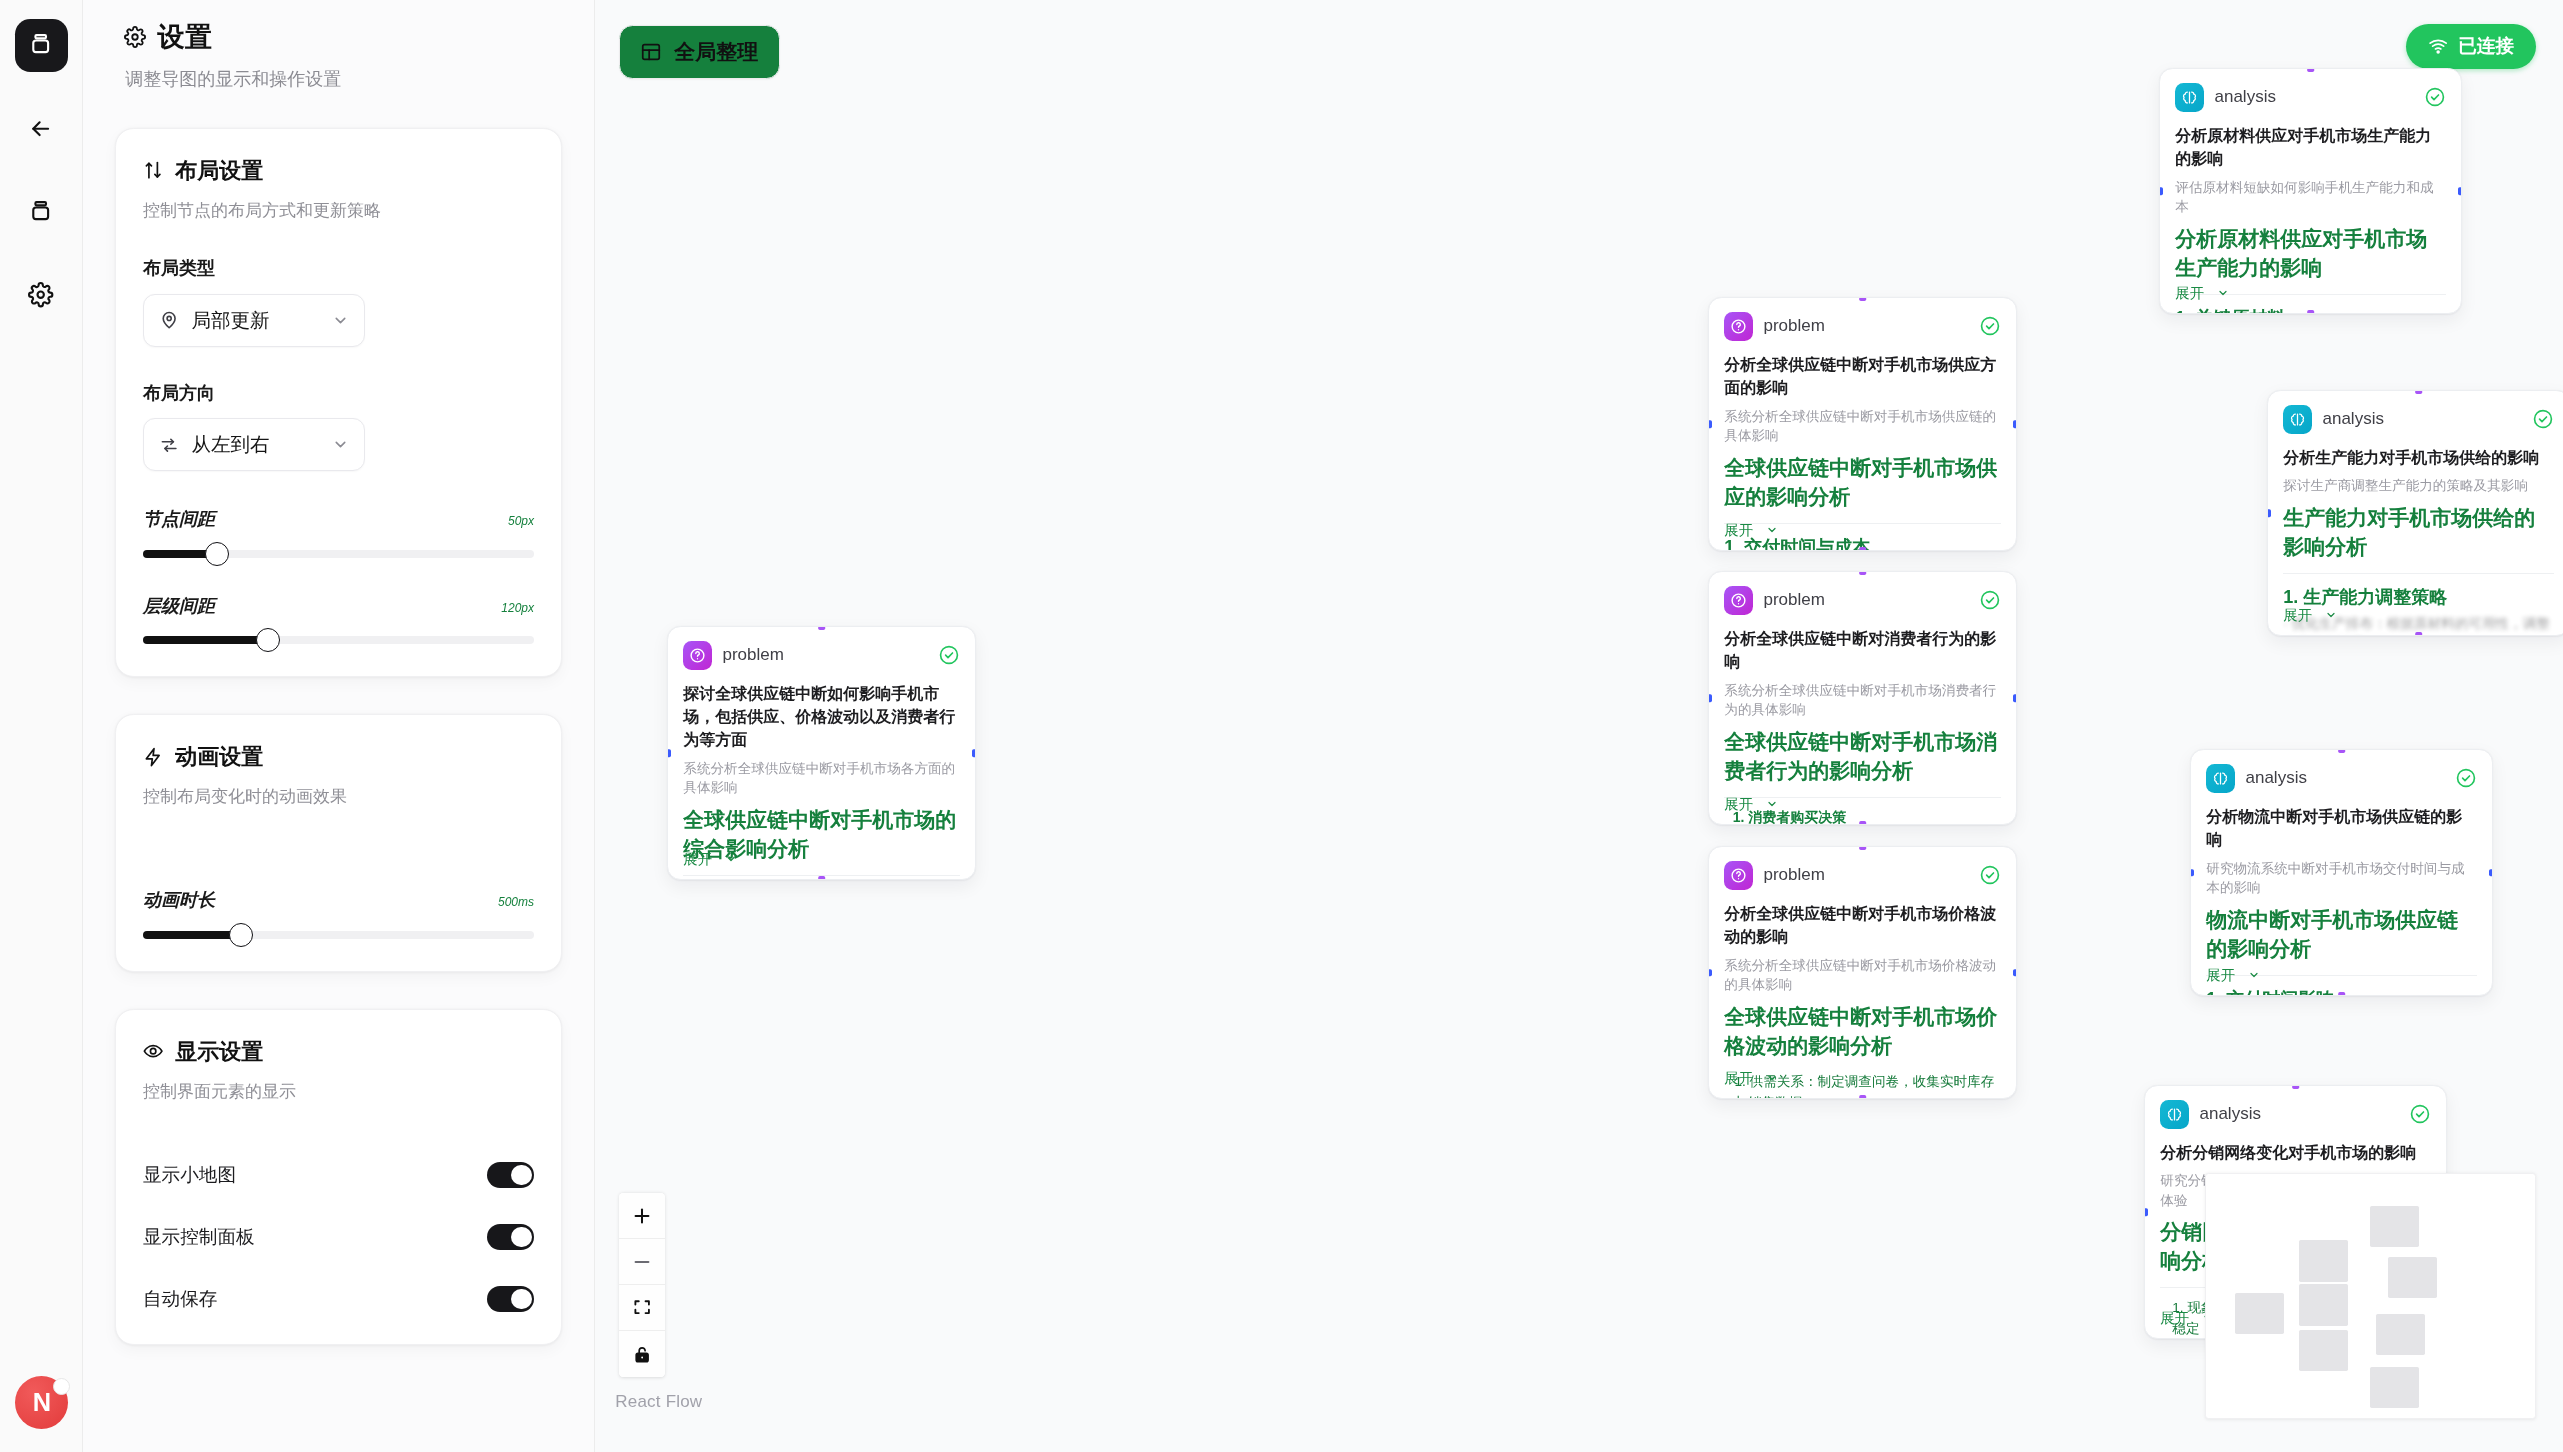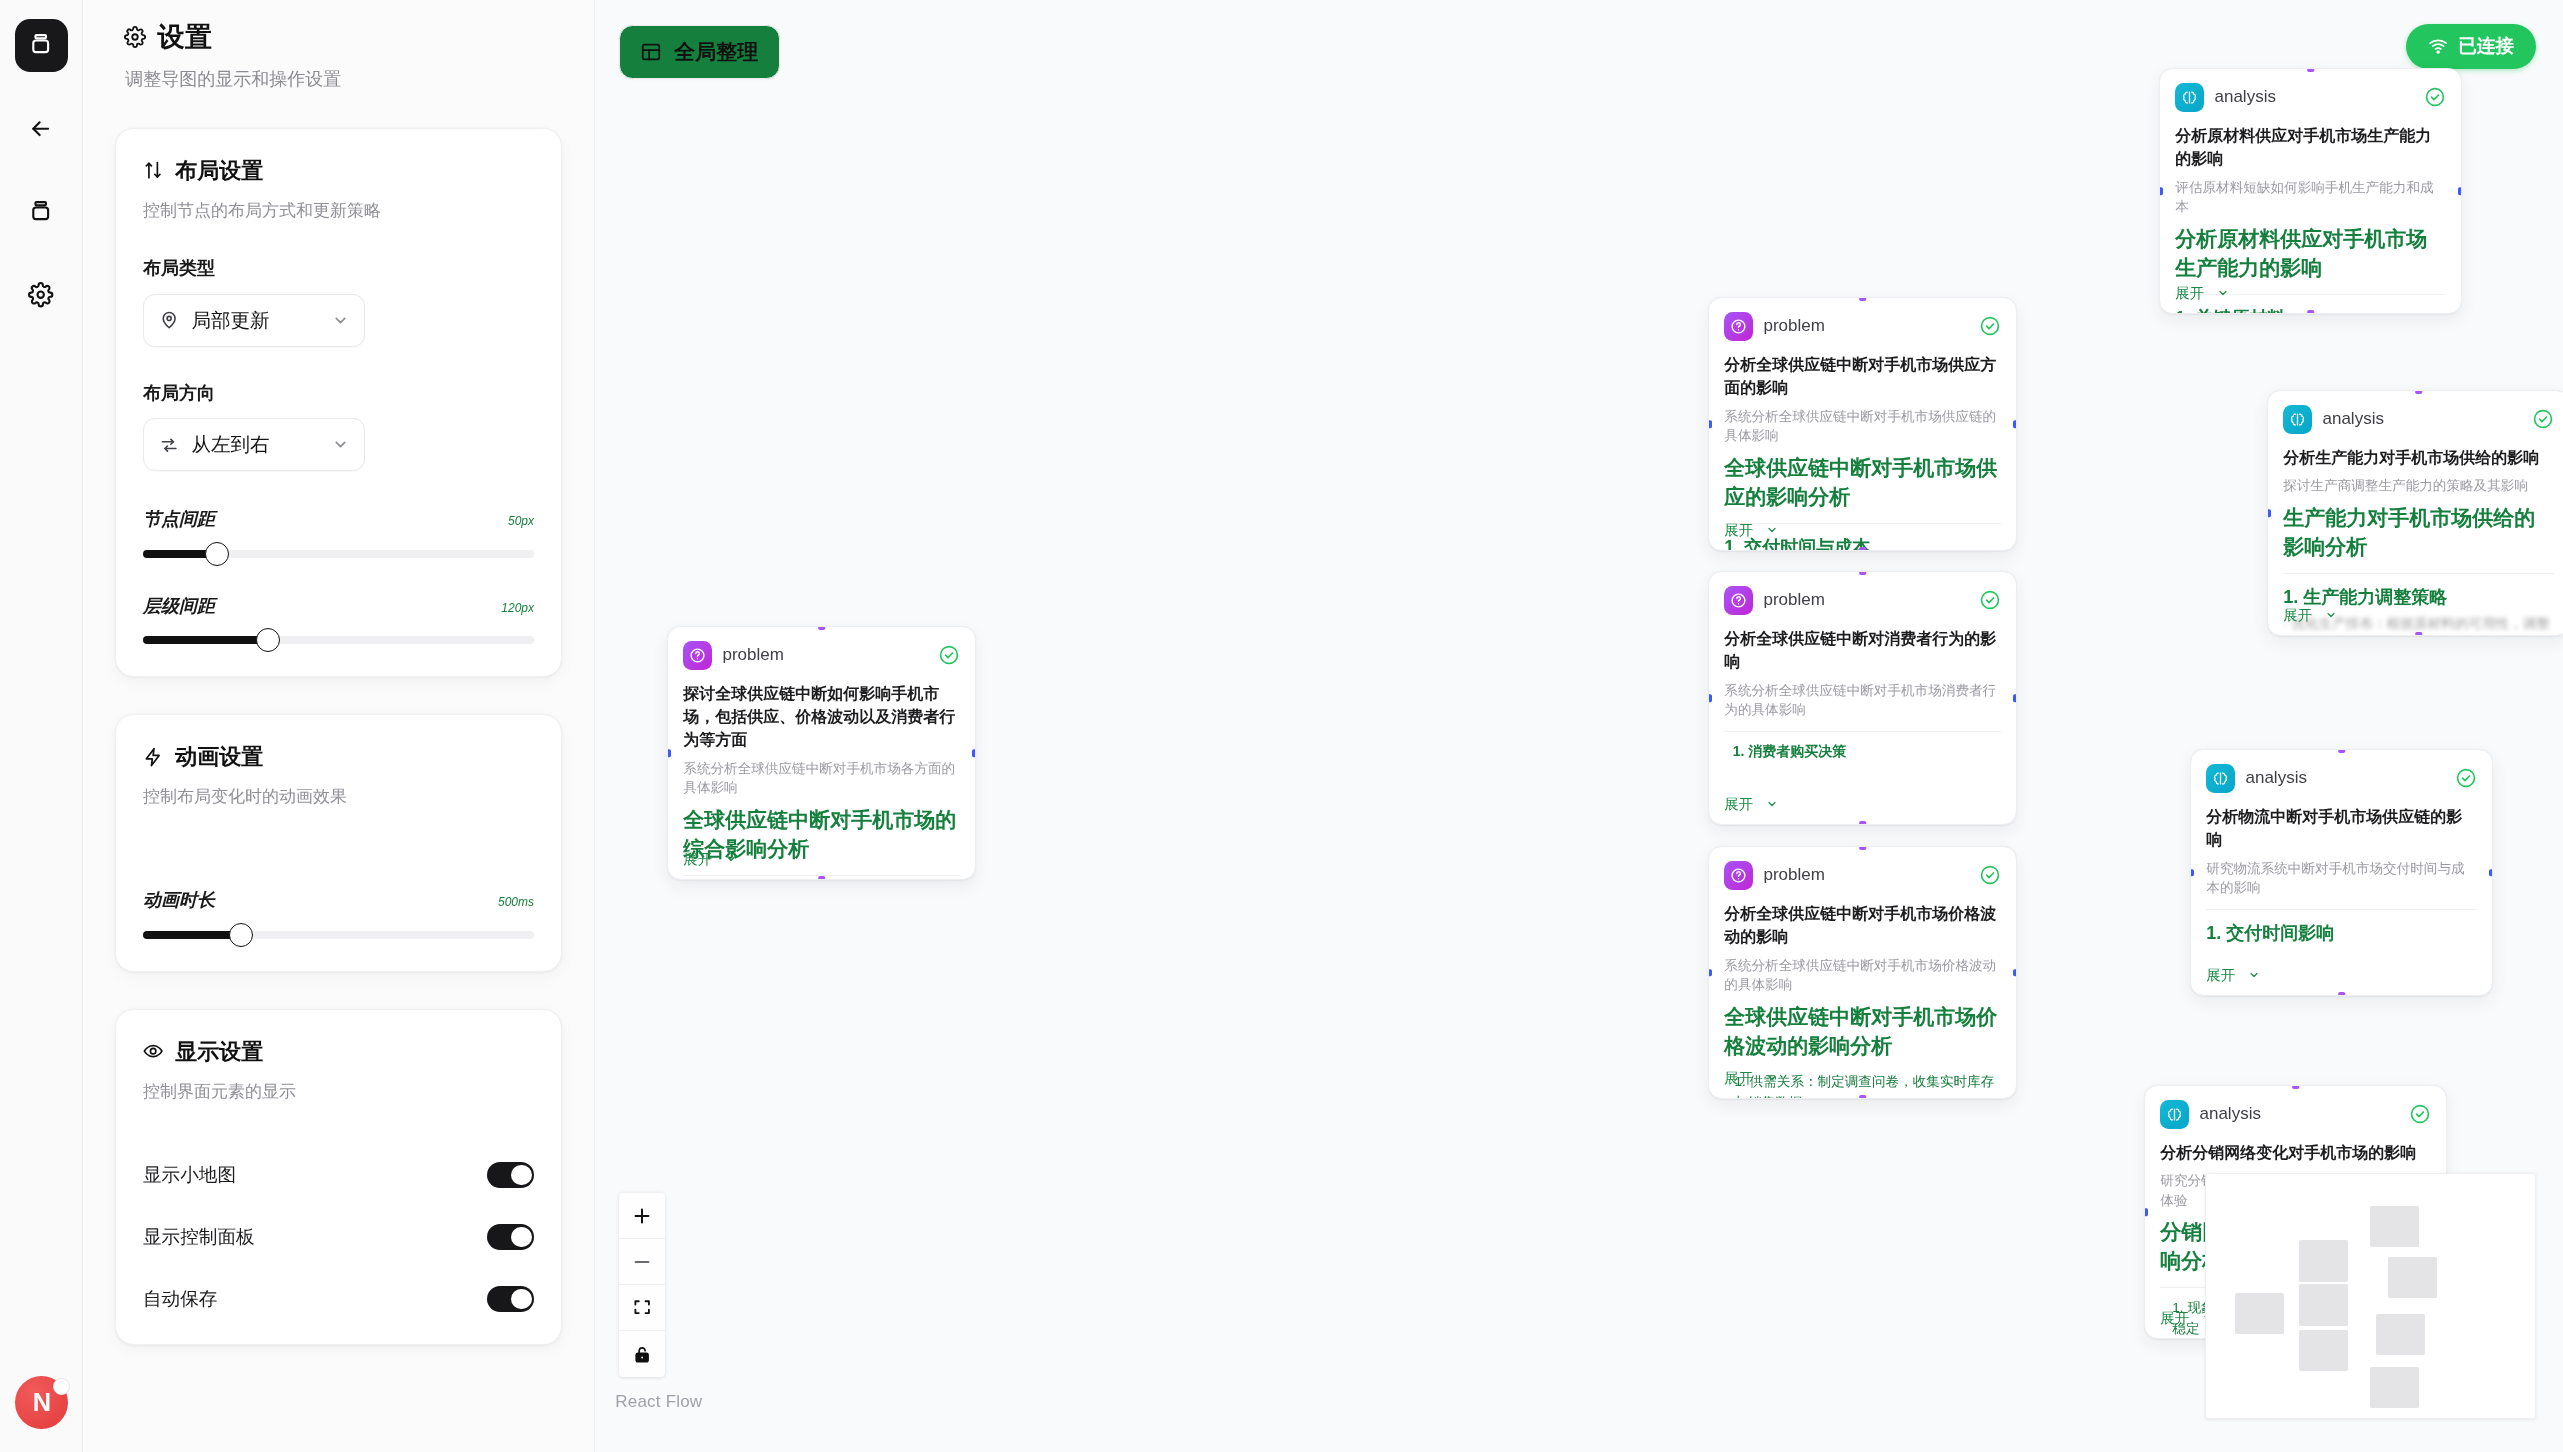--- a/index.html
+++ b/index.html
@@ -465,20 +465,21 @@
         <span class="node-type">problem</span>
         <span class="node-check">
           <svg width="22" height="22" viewBox="0 0 24 24" fill="none" stroke="#22c55e" stroke-width="1.8" stroke-linecap="round" stroke-linejoin="round">
               <circle cx="12" cy="12" r="9.2"></circle>
               <path d="M8.3 12.2l2.6 2.6 4.9-5"></path>
             </svg>
         </span>
       </div>
       <div class="node-q">分析全球供应链中断对消费者行为的影响</div>
       <div class="node-desc">系统分析全球供应链中断对手机市场消费者行为的具体影响</div>
+      <div class="node-title">全球供应链中断对手机市场消费者行为的影响分析</div>
       <div class="node-rule"></div>
       <div class="node-section" style="font-size:14px; margin-left:8.5px">1. 消费者购买决策</div>
 
       <div class="node-expand">
         <span>展开</span>
         <svg width="12" height="12" viewBox="0 0 24 24" fill="none" stroke="#1a8a44" stroke-width="2.4" stroke-linecap="round" stroke-linejoin="round">
             <path d="M6 9l6 6 6-6"></path>
           </svg>
       </div>
     </div>
@@ -603,20 +604,21 @@
         <span class="node-type">analysis</span>
         <span class="node-check">
           <svg width="22" height="22" viewBox="0 0 24 24" fill="none" stroke="#22c55e" stroke-width="1.8" stroke-linecap="round" stroke-linejoin="round">
               <circle cx="12" cy="12" r="9.2"></circle>
               <path d="M8.3 12.2l2.6 2.6 4.9-5"></path>
             </svg>
         </span>
       </div>
       <div class="node-q">分析物流中断对手机市场供应链的影响</div>
       <div class="node-desc">研究物流系统中断对手机市场交付时间与成本的影响</div>
+      <div class="node-title">物流中断对手机市场供应链的影响分析</div>
       <div class="node-rule"></div>
       <div class="node-section">1. 交付时间影响</div>
 
       <div class="node-expand">
         <span>展开</span>
         <svg width="12" height="12" viewBox="0 0 24 24" fill="none" stroke="#1a8a44" stroke-width="2.4" stroke-linecap="round" stroke-linejoin="round">
             <path d="M6 9l6 6 6-6"></path>
           </svg>
       </div>
     </div>

